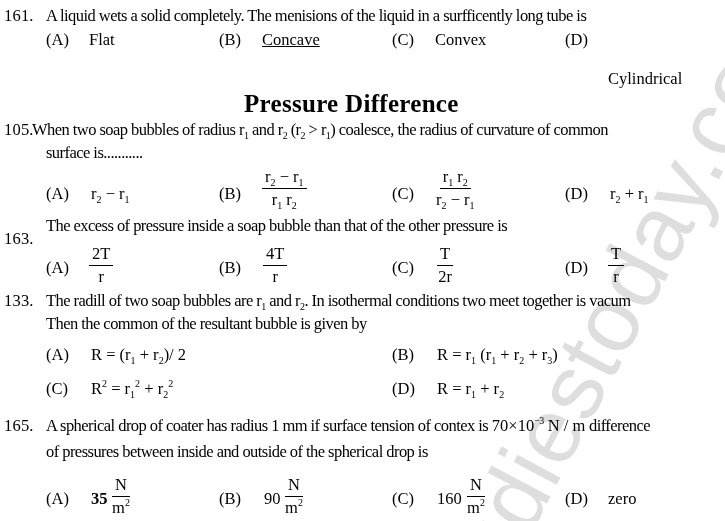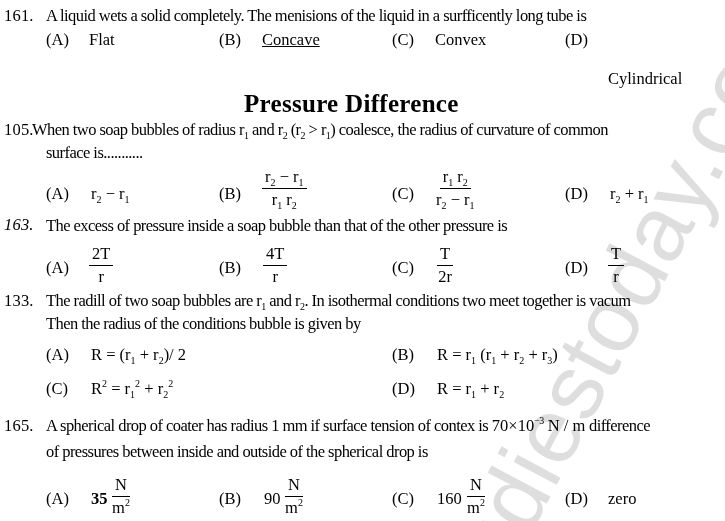--- a/index.html
+++ b/index.html
@@ -67,21 +67,21 @@
     <span class="frac" style="left:436px;top:169px;">
       <span class="num">r<sub>1</sub> r<sub>2</sub></span>
       <span class="den">r<sub>2</sub> − r<sub>1</sub></span>
     </span>
 
     <span class="abs" style="left:565px;top:186px;">(D)</span>
     <span class="abs" style="left:610px;top:186px;">r<sub>2</sub> + r<sub>1</sub></span>
   </div>
 
   <div>
-    <span class="abs qnum" style="left:4px;top:217px;font-style:italic;">163.</span>
+    <span class="abs qnum" style="left:4px;top:231px;">163.</span>
     <span class="abs qtext" style="left:46px;top:218px;">The excess of pressure inside a soap bubble than that of the other pressure is</span>
 
     <span class="abs" style="left:46px;top:260px;">(A)</span>
     <span class="frac" style="left:89px;top:246px;">
       <span class="num">2T</span>
       <span class="den">r</span>
     </span>
 
     <span class="abs" style="left:219px;top:260px;">(B)</span>
     <span class="frac" style="left:263px;top:246px;">
@@ -98,21 +98,21 @@
     <span class="abs" style="left:565px;top:260px;">(D)</span>
     <span class="frac" style="left:608px;top:246px;">
       <span class="num">T</span>
       <span class="den">r</span>
     </span>
   </div>
 
   <div>
     <span class="abs qnum" style="left:4px;top:293px;">133.</span>
     <span class="abs qtext" style="left:46px;top:293px;"><span>The radill of two soap bubbles are r</span><sub>1</sub><span> and r</span><sub>2</sub><span>. In isothermal conditions two meet together is vacum</span></span>
-    <span class="abs qtext" style="left:46px;top:316px;">Then the radius of the conditions bubble is given by</span>
+    <span class="abs qtext" style="left:46px;top:316px;">Then the common of the resultant bubble is given by</span>
 
     <span class="abs" style="left:46px;top:347px;">(A)</span>
     <span class="abs" style="left:91px;top:347px;">R = (r<sub>1</sub> + r<sub>2</sub>)/ 2</span>
 
     <span class="abs" style="left:392px;top:347px;">(B)</span>
     <span class="abs" style="left:437px;top:347px;">R = r<sub>1</sub> (r<sub>1</sub> + r<sub>2</sub> + r<sub>3</sub>)</span>
 
     <span class="abs" style="left:46px;top:381px;">(C)</span>
     <span class="abs" style="left:91px;top:381px;">R<sup>2</sup> = r<sub>1</sub><sup>2</sup> + r<sub>2</sub><sup>2</sup></span>
 

